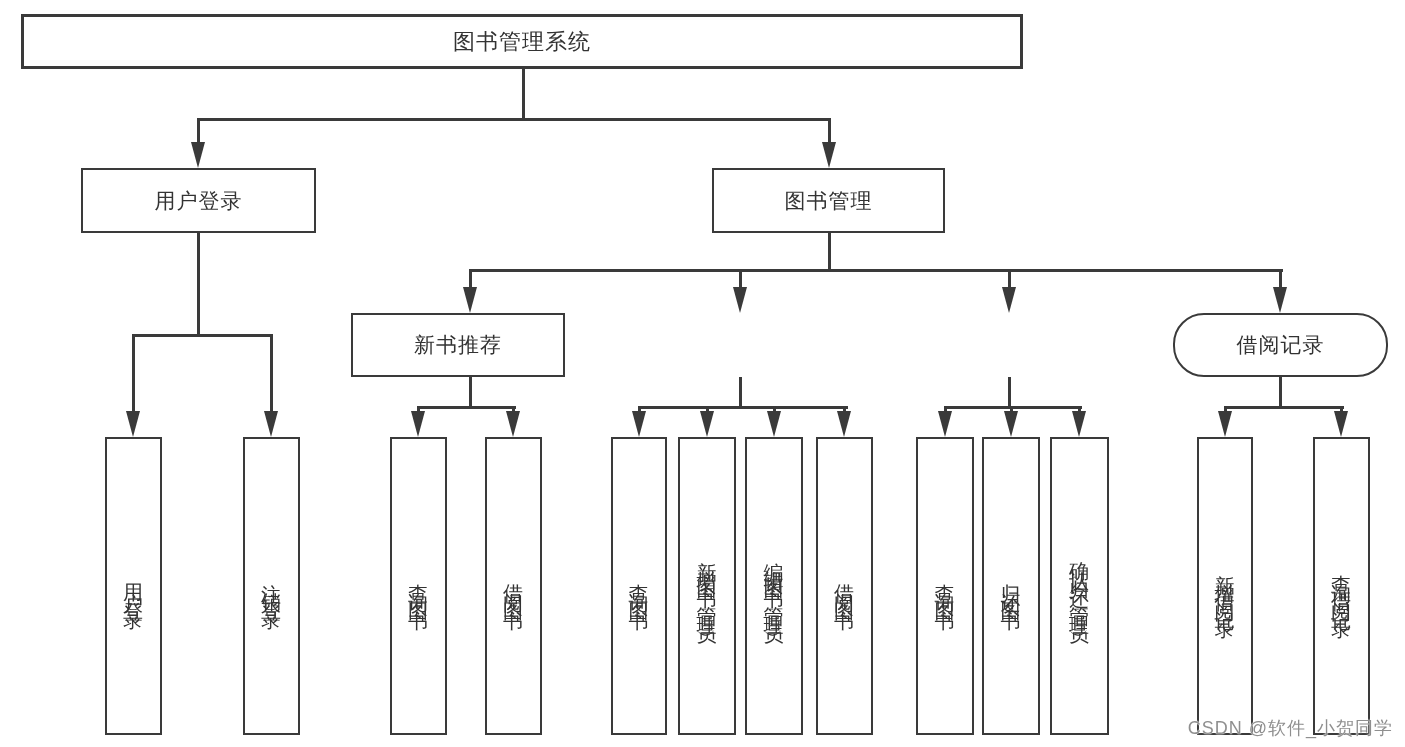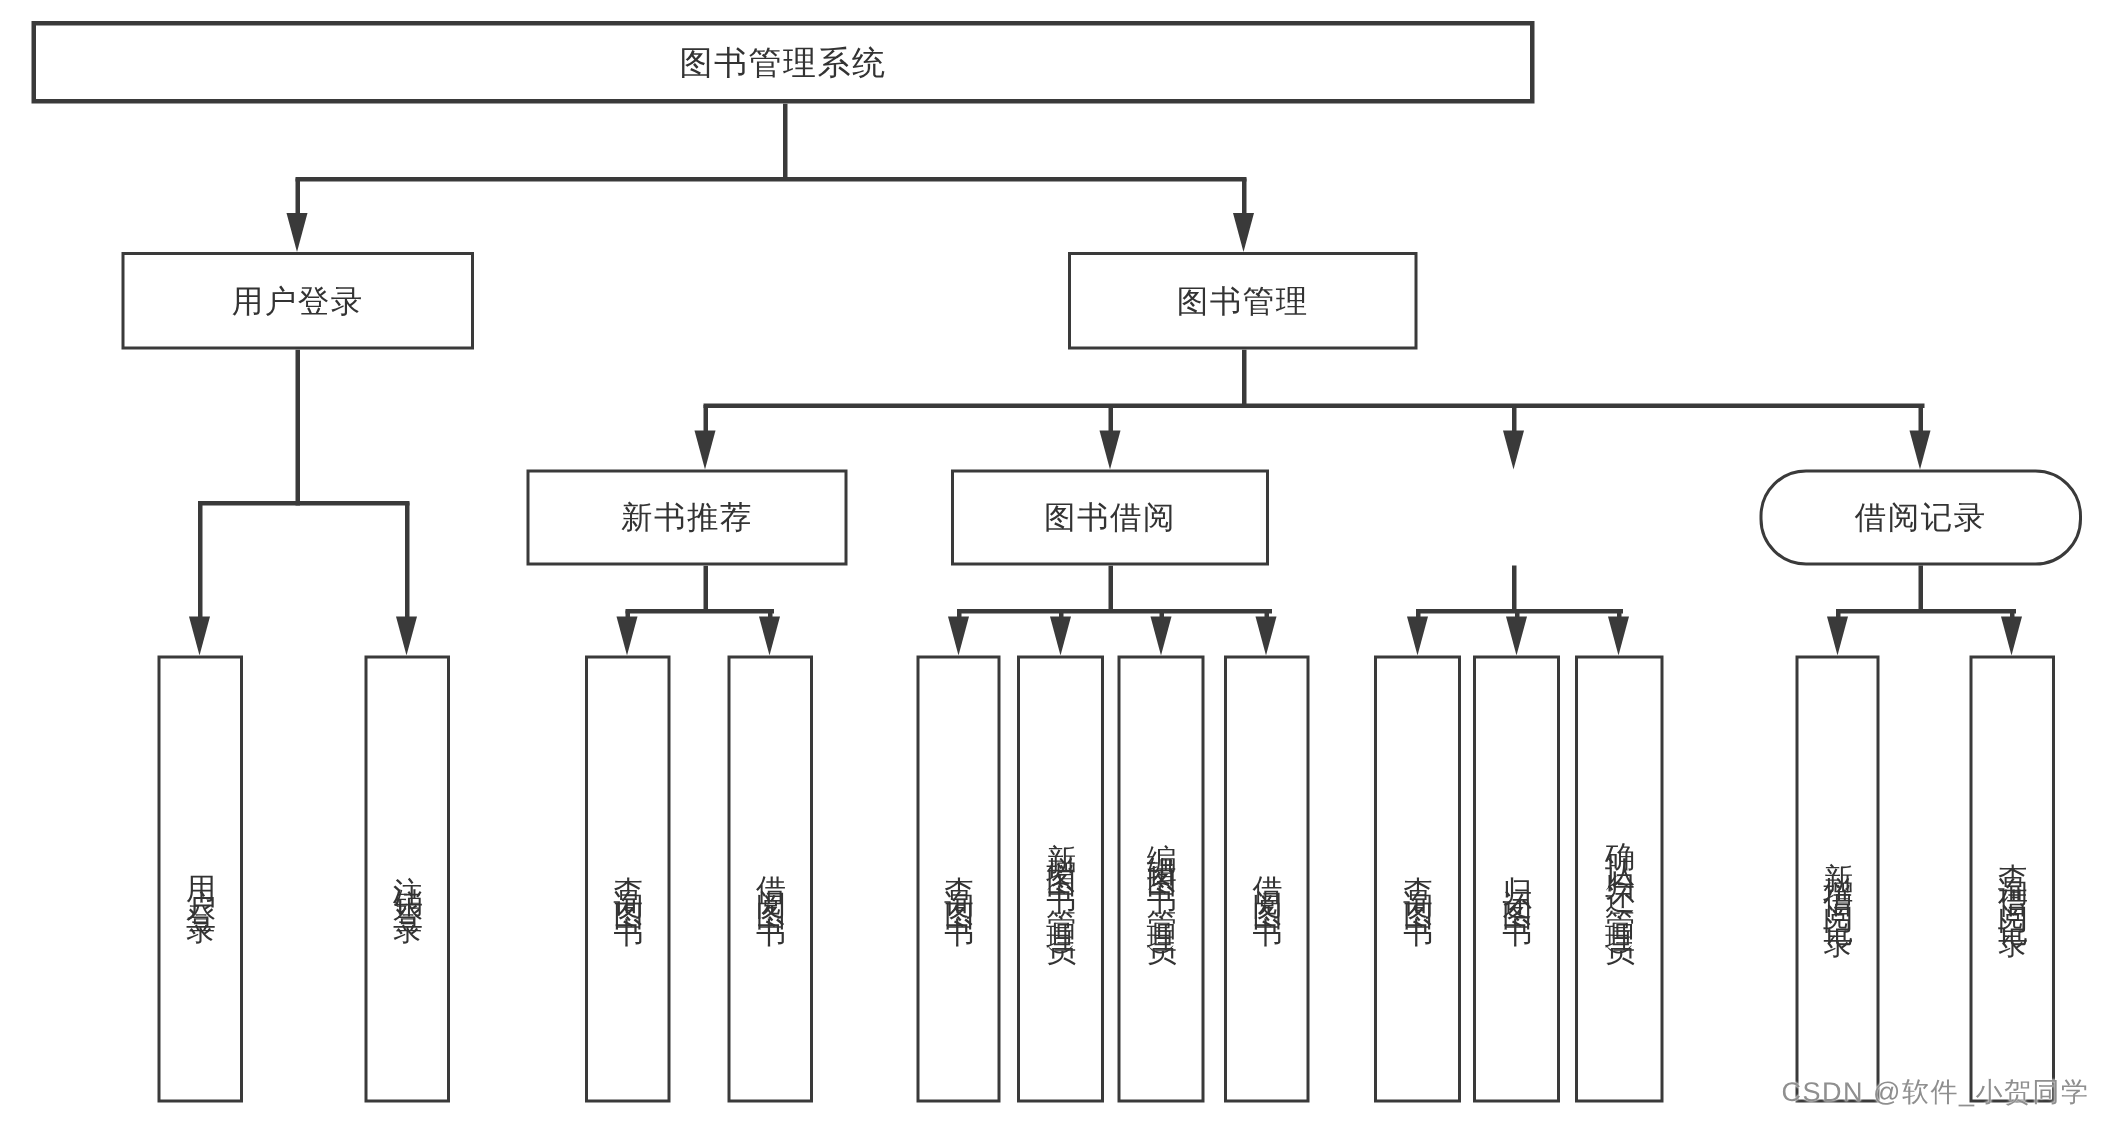--- a/index.html
+++ b/index.html
@@ -134,23 +134,20 @@
   <div class="box" style="left:81px; top:168px; width:235px; height:65px;">
     <span class="hlabel">用户登录</span>
   </div>
   <div class="box" style="left:712px; top:168px; width:233px; height:65px;">
     <span class="hlabel">图书管理</span>
   </div>
 
   <div class="box" style="left:351px; top:313px; width:214px; height:64px;">
     <span class="hlabel">新书推荐</span>
   </div>
-  <div class="box" style="left:634px; top:313px; width:212px; height:64px;">
-    <span class="hlabel">图书借阅</span>
-  </div>
   <div class="box" style="left:1173px; top:313px; width:215px; height:64px;border-radius:31px;">
     <span class="hlabel">借阅记录</span>
   </div>
 
   <div class="box leaf" style="left:105px; width:57px;">
     <span class="vlabel">用户登录</span>
   </div>
   <div class="box leaf" style="left:243px; width:57px;">
     <span class="vlabel">注销登录</span>
   </div>

